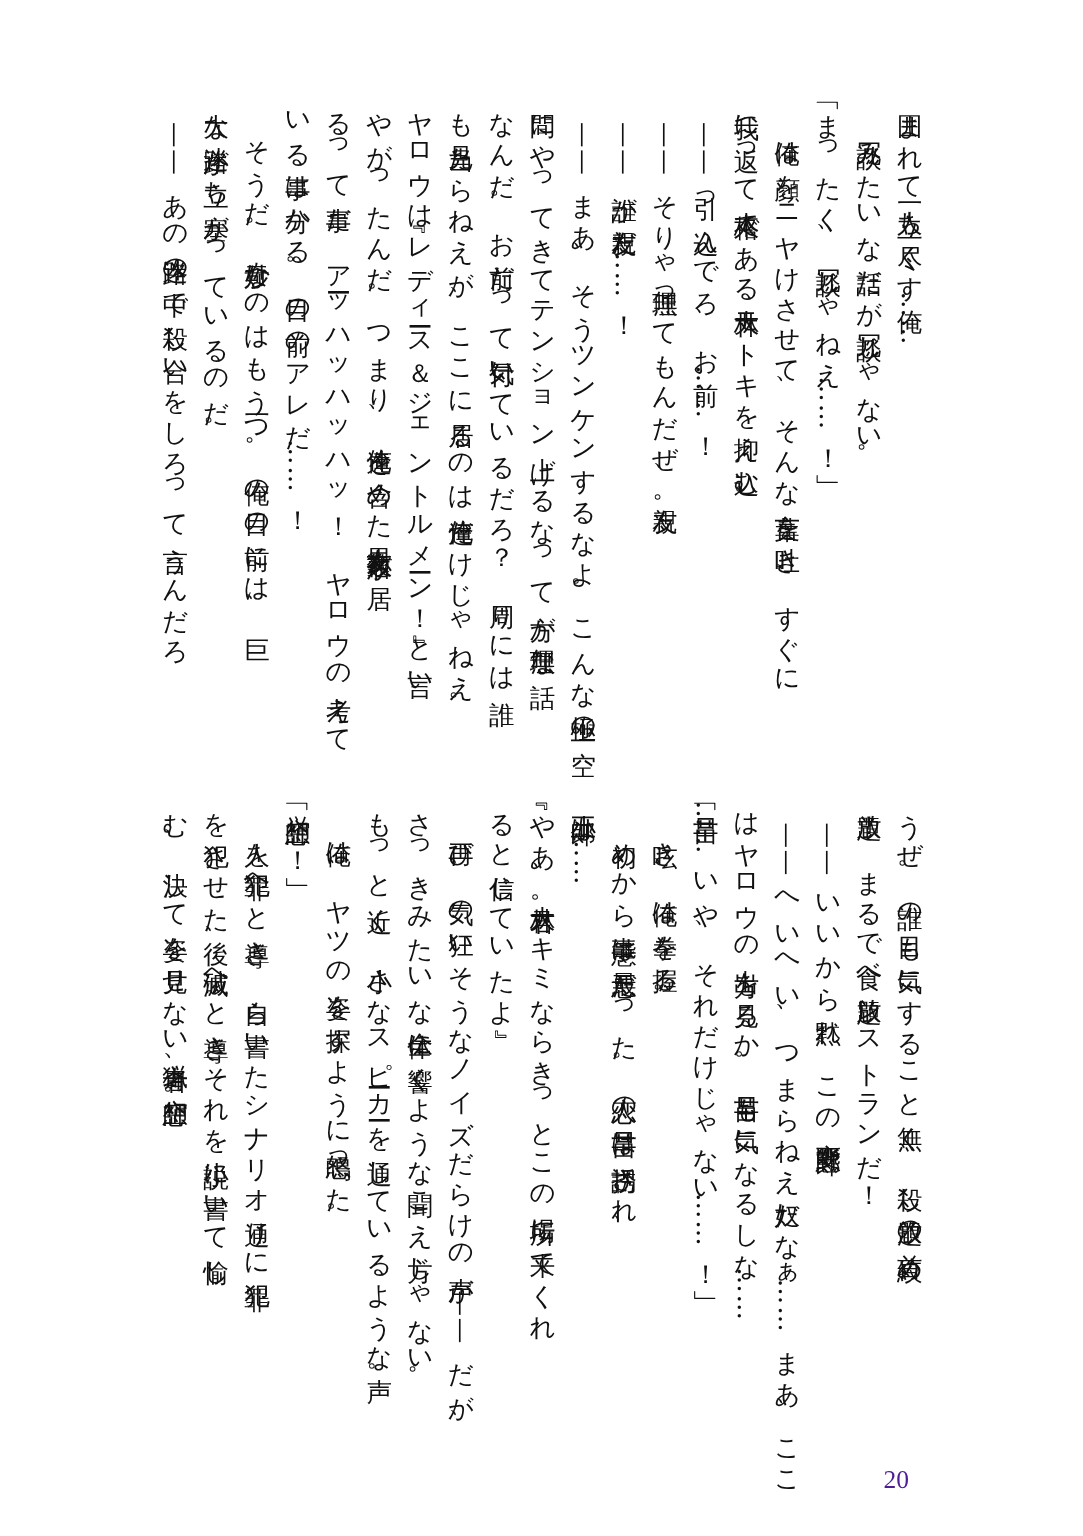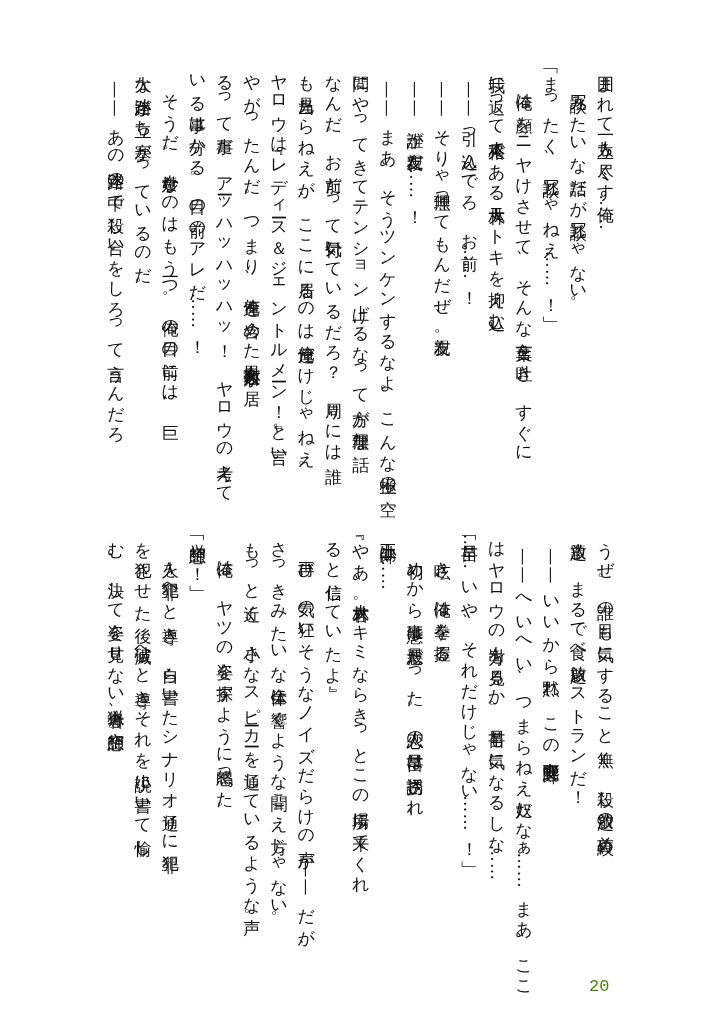--- a/index.html
+++ b/index.html
@@ -30,23 +30,23 @@
     .ln {
       margin: 0;
       padding: 0;
       line-height: 27.2px;
       white-space: pre;
     }
     .page-number {
       position: absolute;
       left: 589px;
       top: 977px;
-      font-family: Liberation Mono, monospace;
+      font-family: Liberation Serif, serif;
       font-size: 17px;
-      color: #4d7c0f;
+      color: #4c1d95;
     }
   </style>
 </head>
 <body>
 
 <div class="block top">
   <div class="ln">囲まれて一人立ち尽くす俺……</div>
   <div class="ln">　冗談みたいな話だが冗談じゃない。</div>
   <div class="ln">「まったく、冗談じゃねえ……！」</div>
   <div class="ln">　俺は顔をニヤけさせて、そんな言葉を吐き、すぐに</div>

